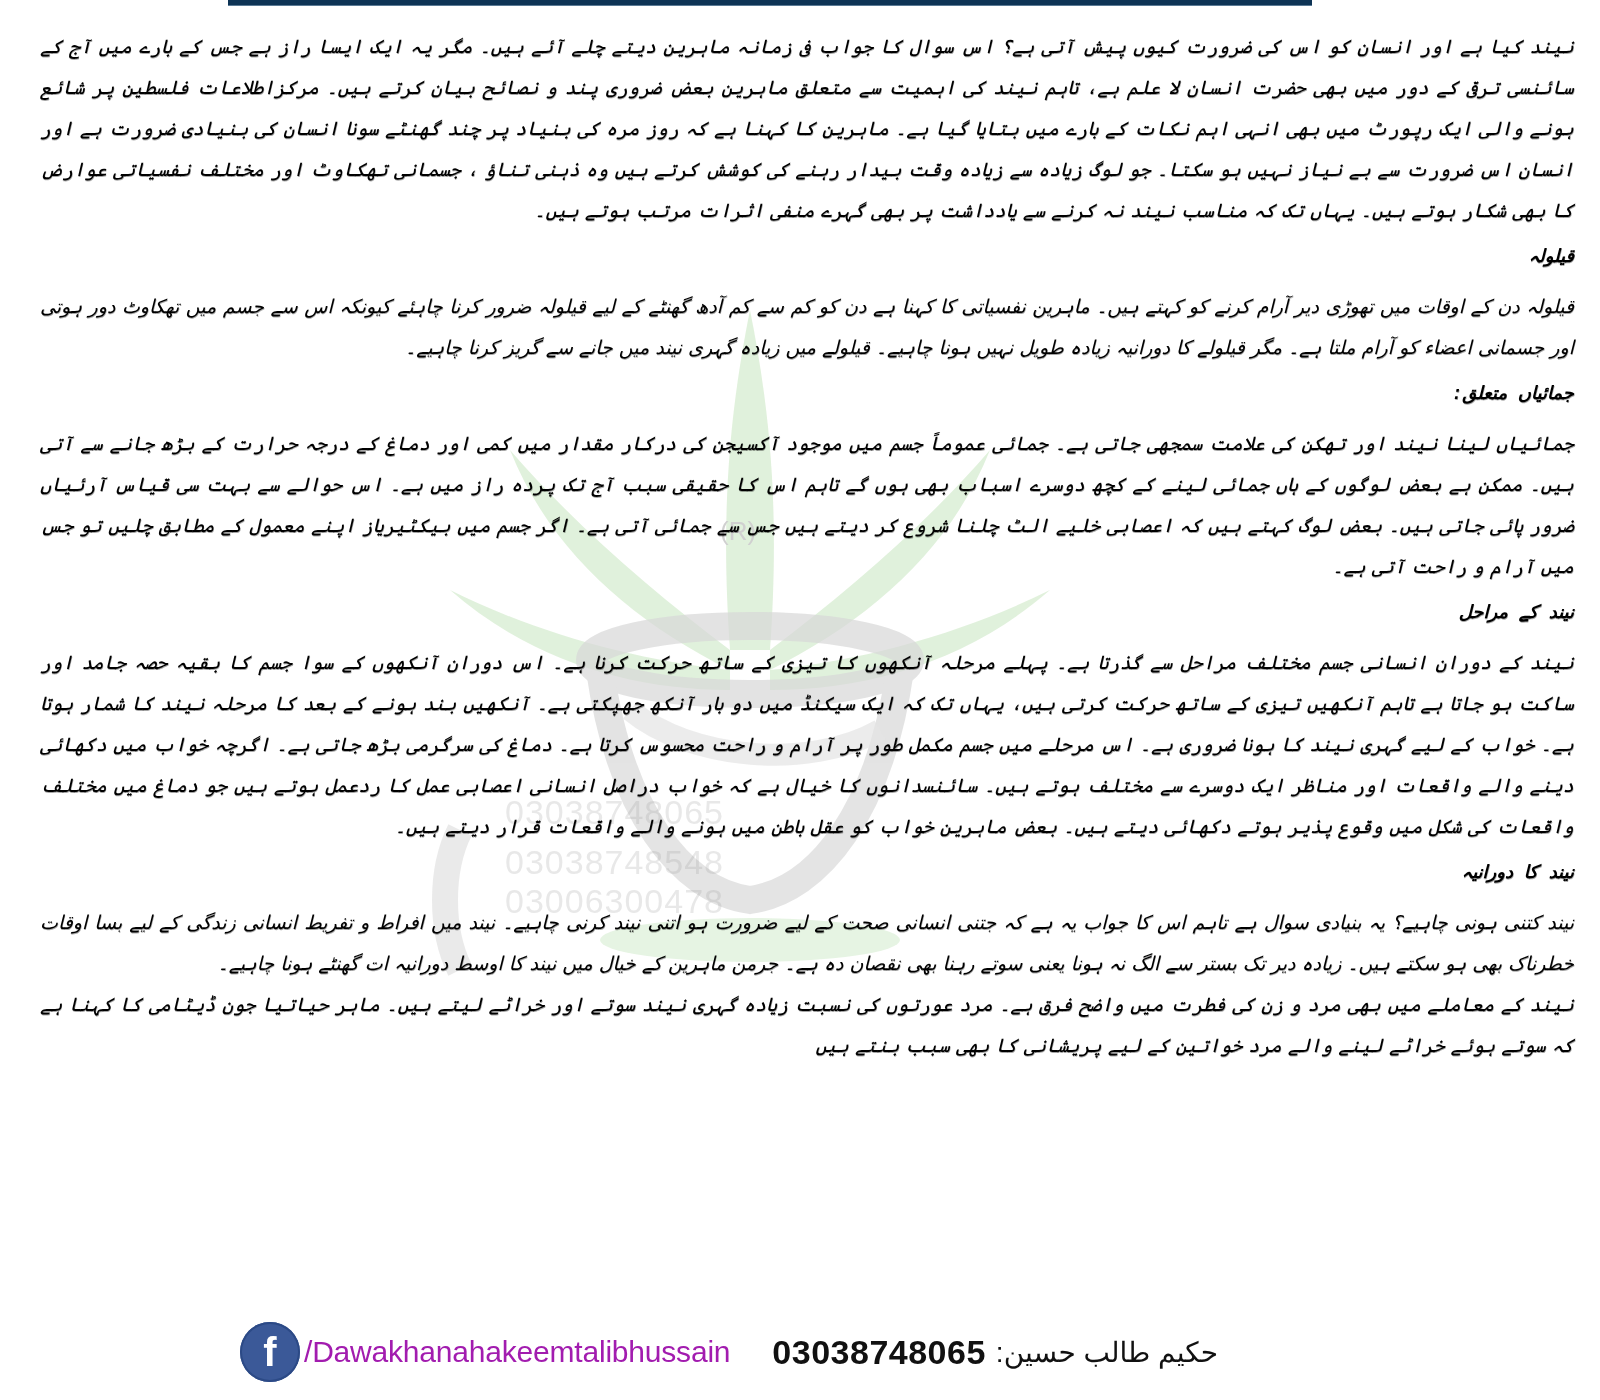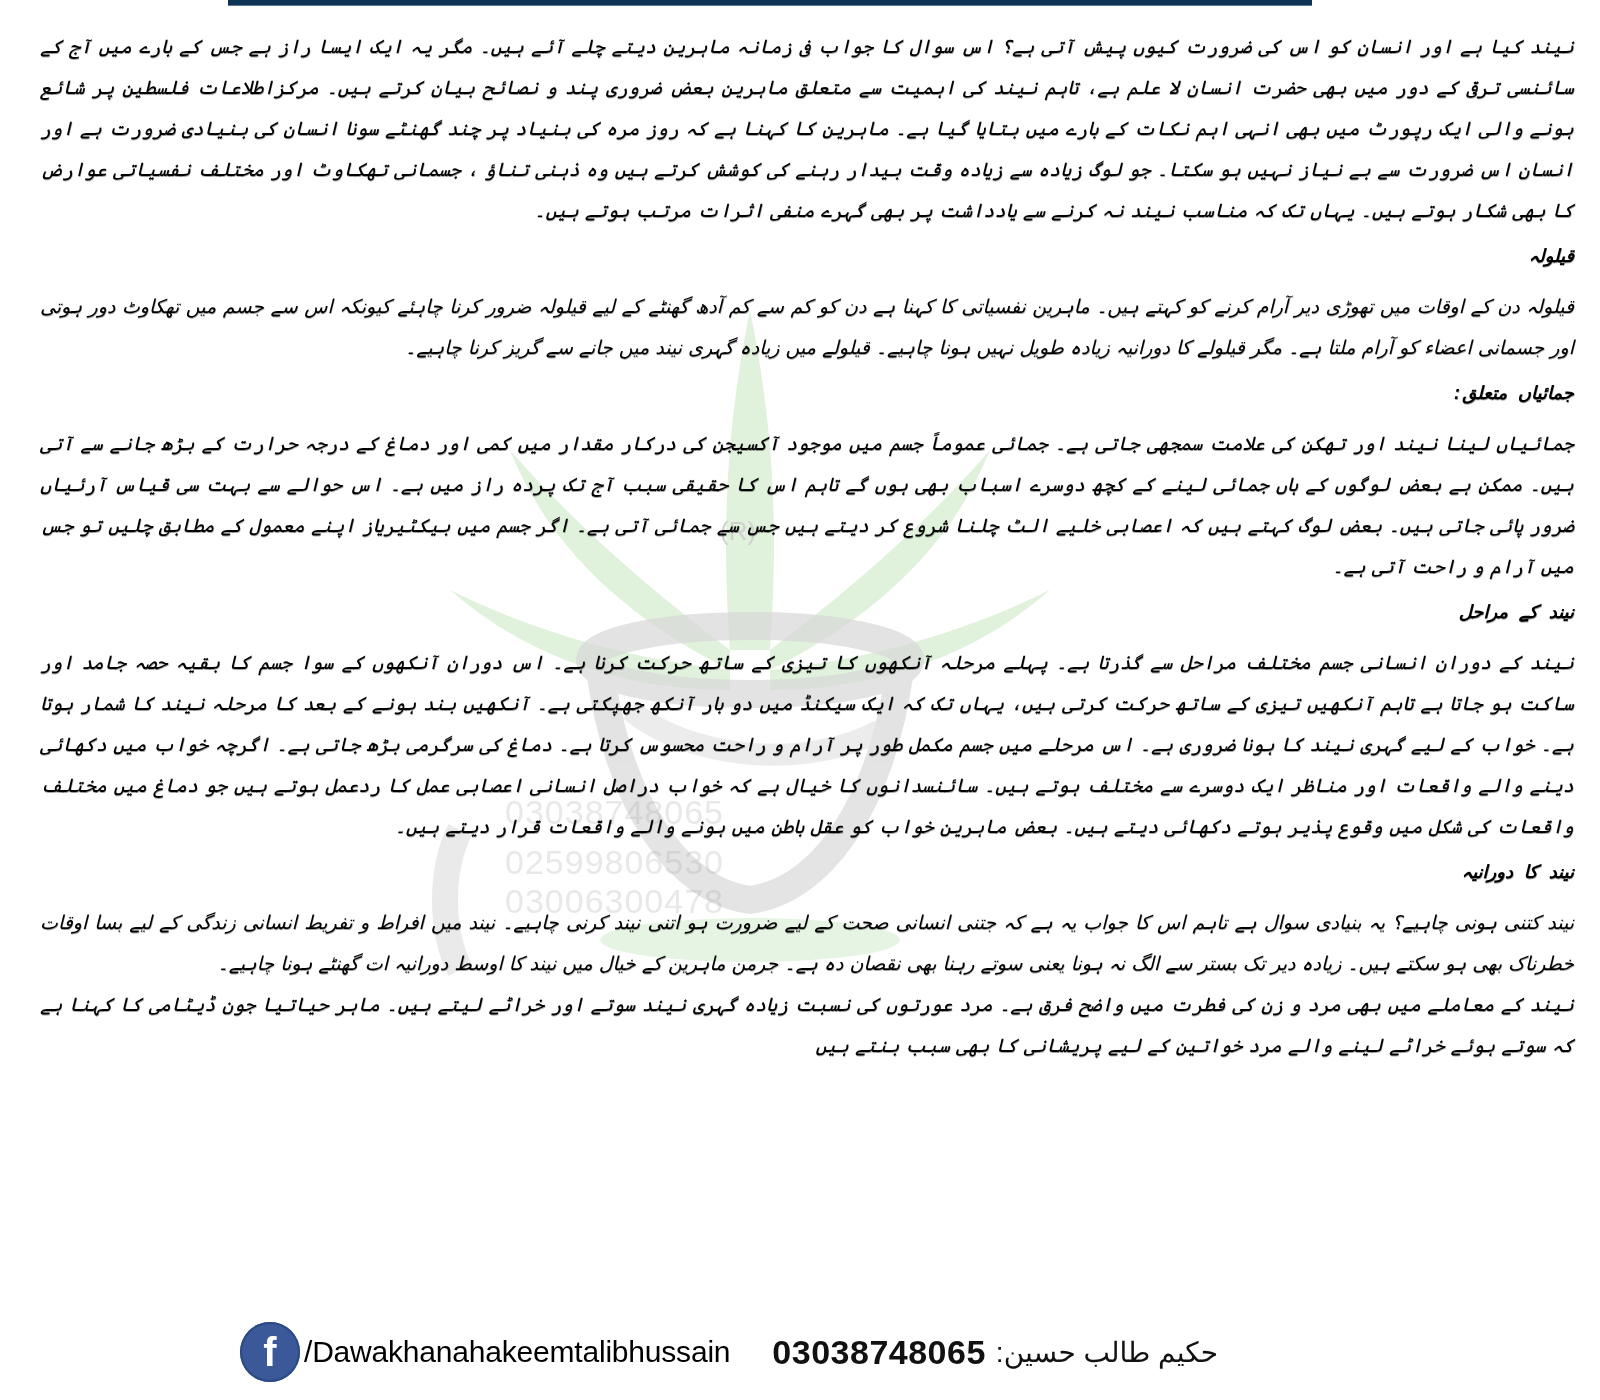--- a/index.html
+++ b/index.html
@@ -92,21 +92,21 @@
       justify-content: center;
       color: #fff;
       font-family: "Liberation Sans", sans-serif;
       font-weight: bold;
       font-size: 40px;
       box-shadow: 0 0 0 2px #2c4a86 inset;
     }
     .fb-handle {
       font-family: "Liberation Sans", sans-serif;
       font-size: 30px;
-      color: #000000;
+      color: #a21caf;
       margin-left: 4px;
       letter-spacing: -0.2px;
     }
     .phone {
       font-family: "Liberation Sans", sans-serif;
       font-weight: bold;
       font-size: 34px;
       color: #111;
       margin-left: 42px;
       letter-spacing: 0.5px;
@@ -141,21 +141,21 @@
       <ellipse cx="320" cy="370" rx="160" ry="34"></ellipse>
       <path d="M170 380 C190 520 250 600 320 610 C390 600 450 520 470 380"></path>
     </g>
     <path d="M200 420 C260 470 380 480 450 440" stroke="#e4e4e4" stroke-width="22" fill="none" opacity="0.7"></path>
     <ellipse cx="320" cy="650" rx="150" ry="22" fill="#c8e6c0" opacity="0.45"></ellipse>
 
     <path d="M30 540 C10 580 10 640 30 680" stroke="#dcdcdc" stroke-width="26" fill="none" opacity="0.6"></path>
   </svg>
 </div>
 <div class="wm-number" style="left:505px; top:793px;">03038748065</div>
-<div class="wm-number" style="left:505px; top:843px;">02599806530</div>
+<div class="wm-number" style="left:505px; top:843px;">03038748548</div>
 <div class="wm-number" style="left:505px; top:882px;">03006300478</div>
 
 <div class="article">
 
   <p class="para">نیند کیا ہے اور انسان کو اس کی ضرورت کیوں پیش آتی ہے؟ اس سوال کا جواب فی زمانہ ماہرین دیتے چلے آئے ہیں۔ مگر یہ ایک ایسا راز ہے جس کے بارے میں آج کے سائنسی ترقی کے دور میں بھی حضرت انسان لا علم ہے، تاہم نیند کی اہمیت سے متعلق ماہرین بعض ضروری پند و نصائح بیان کرتے ہیں۔ مرکزاطلاعات فلسطین پر شائع ہونے والی ایک رپورٹ میں بھی انہی اہم نکات کے بارے میں بتایا گیا ہے۔ ماہرین کا کہنا ہے کہ روز مرہ کی بنیاد پر چند گھنٹے سونا انسان کی بنیادی ضرورت ہے اور انسان اس ضرورت سے بے نیاز نہیں ہو سکتا۔ جو لوگ زیادہ سے زیادہ وقت بیدار رہنے کی کوشش کرتے ہیں وہ ذہنی تناؤ ، جسمانی تھکاوٹ اور مختلف نفسیاتی عوارض کا بھی شکار ہوتے ہیں۔ یہاں تک کہ مناسب نیند نہ کرنے سے یادداشت پر بھی گہرے منفی اثرات مرتب ہوتے ہیں۔</p>
 
   <h2 class="heading">قیلولہ</h2>
   <p class="para">قیلولہ دن کے اوقات میں تھوڑی دیر آرام کرنے کو کہتے ہیں۔ ماہرین نفسیاتی کا کہنا ہے دن کو کم سے کم آدھ گھنٹے کے لیے قیلولہ ضرور کرنا چاہئے کیونکہ اس سے جسم میں تھکاوٹ دور ہوتی اور جسمانی اعضاء کو آرام ملتا ہے۔ مگر قیلولے کا دورانیہ زیادہ طویل نہیں ہونا چاہیے۔ قیلولے میں زیادہ گہری نیند میں جانے سے گریز کرنا چاہیے۔</p>
 
   <h2 class="heading">جمائیاں متعلق:</h2>

